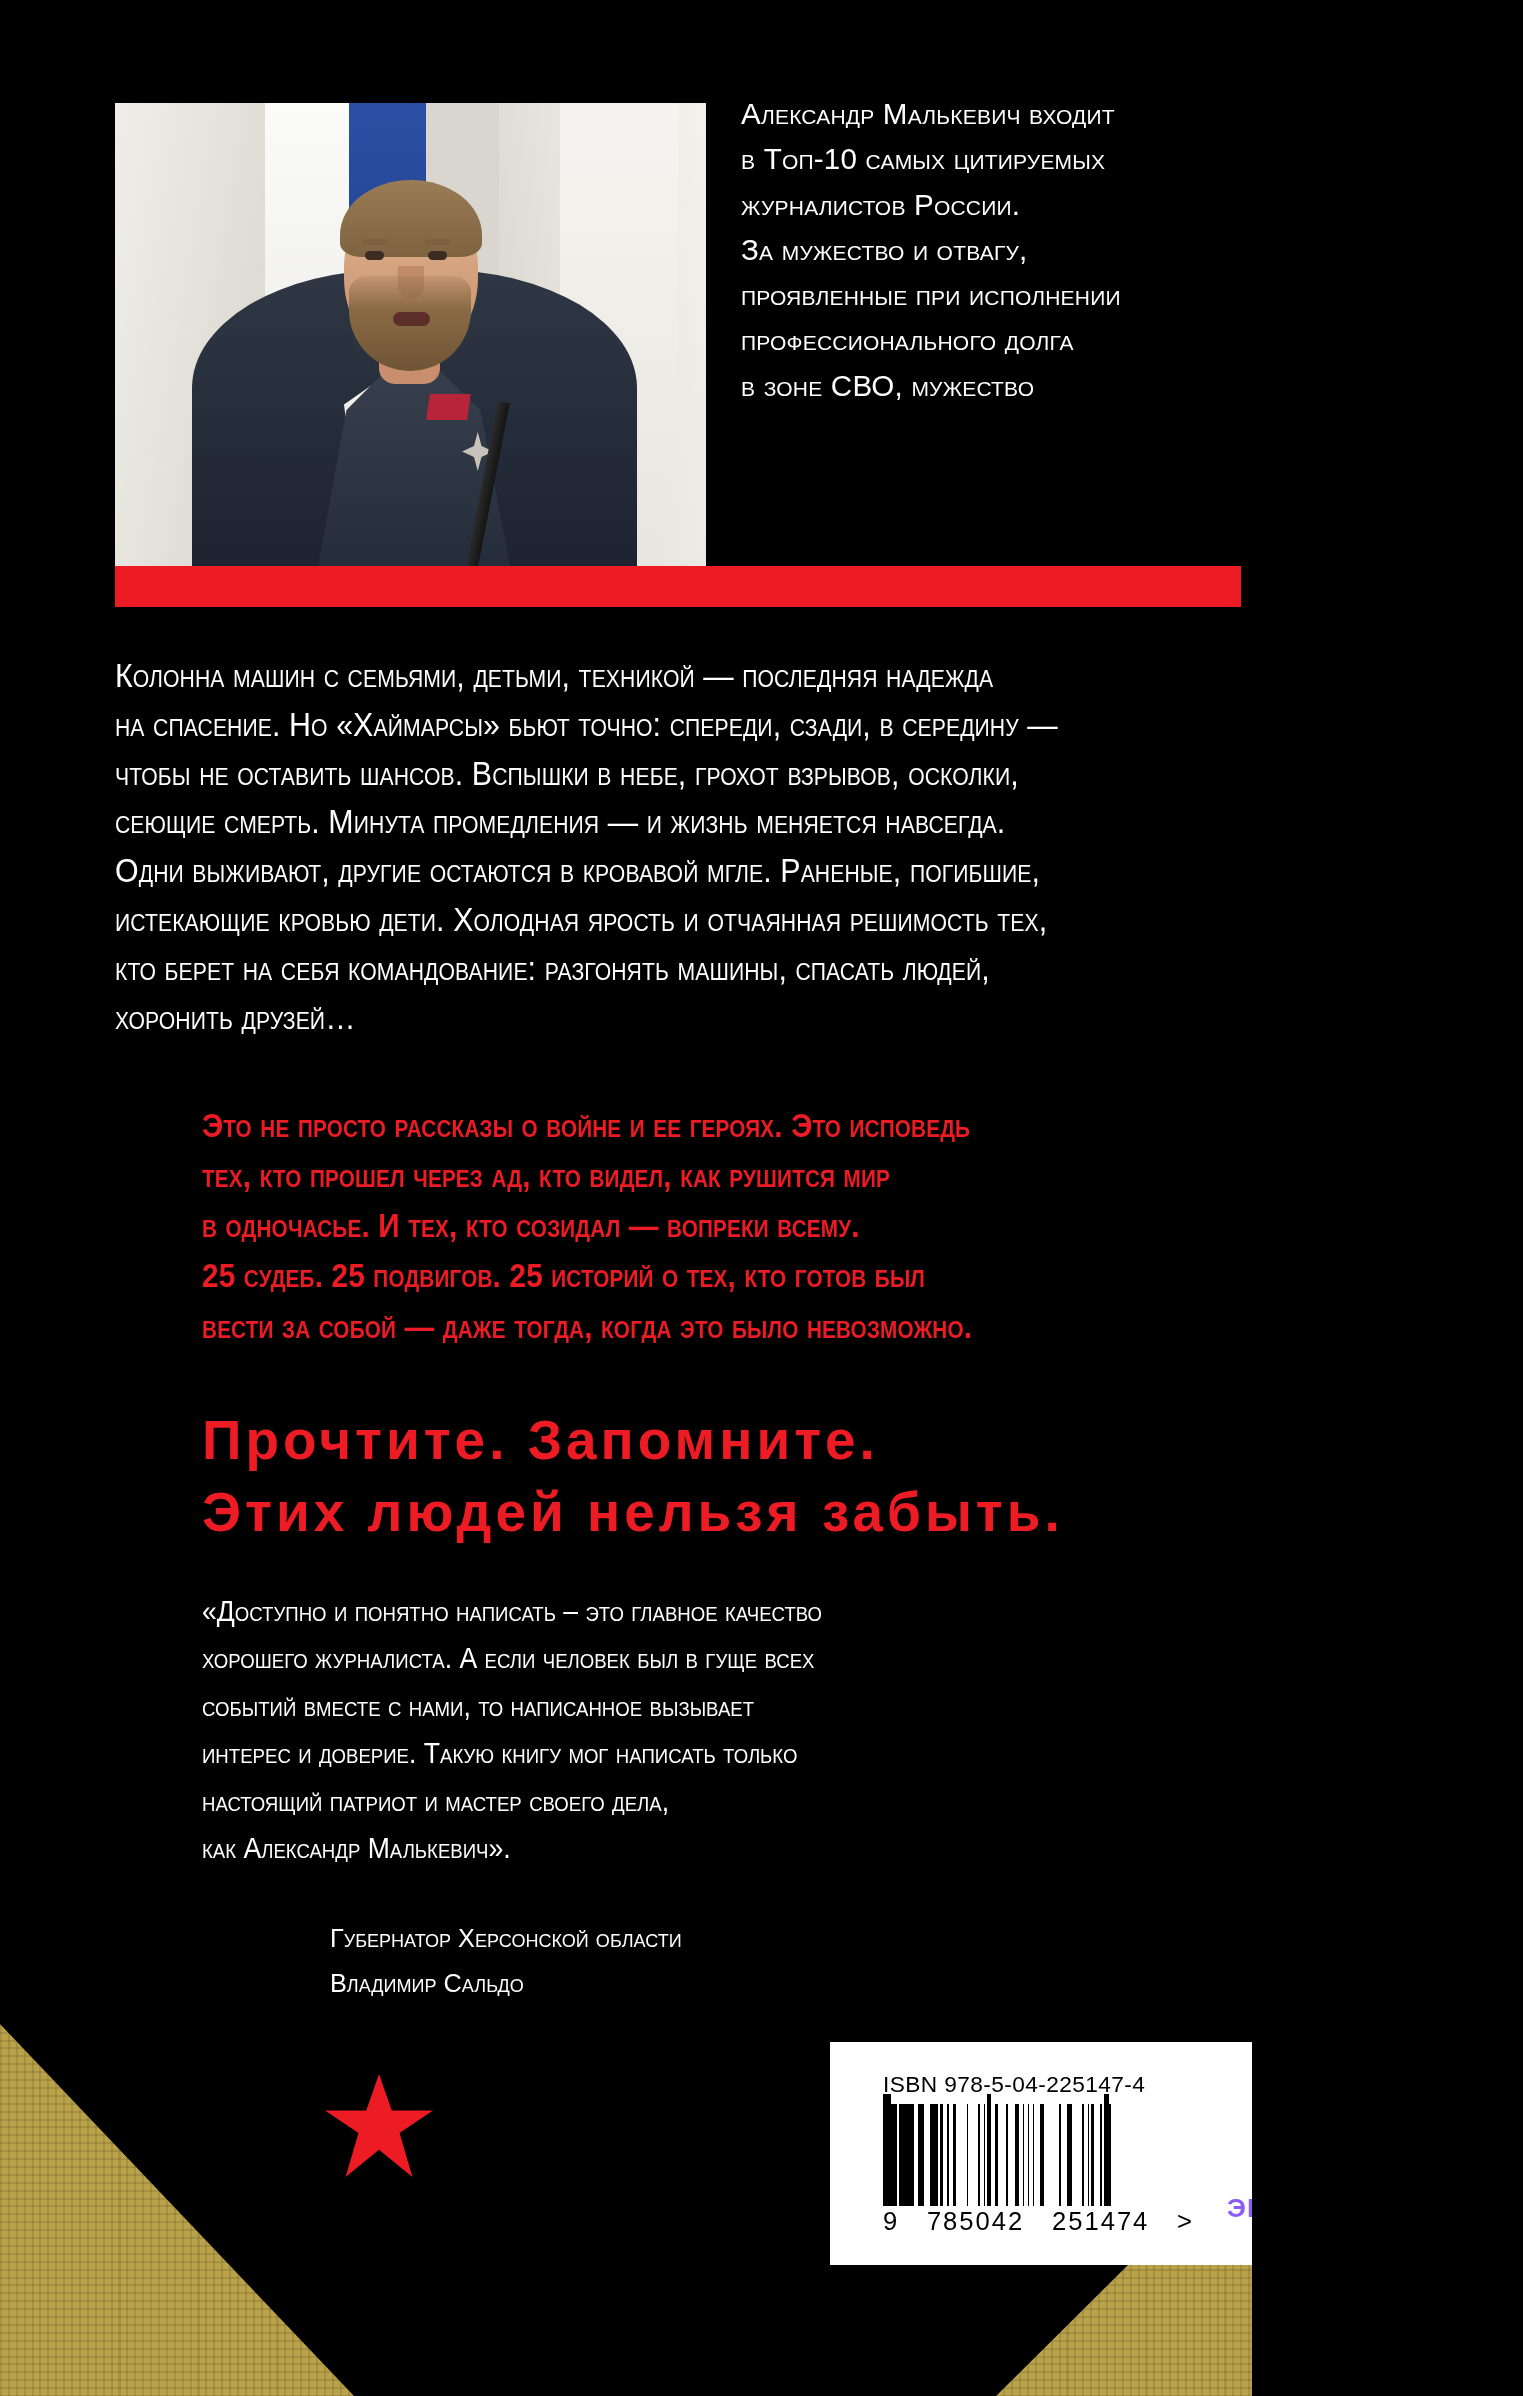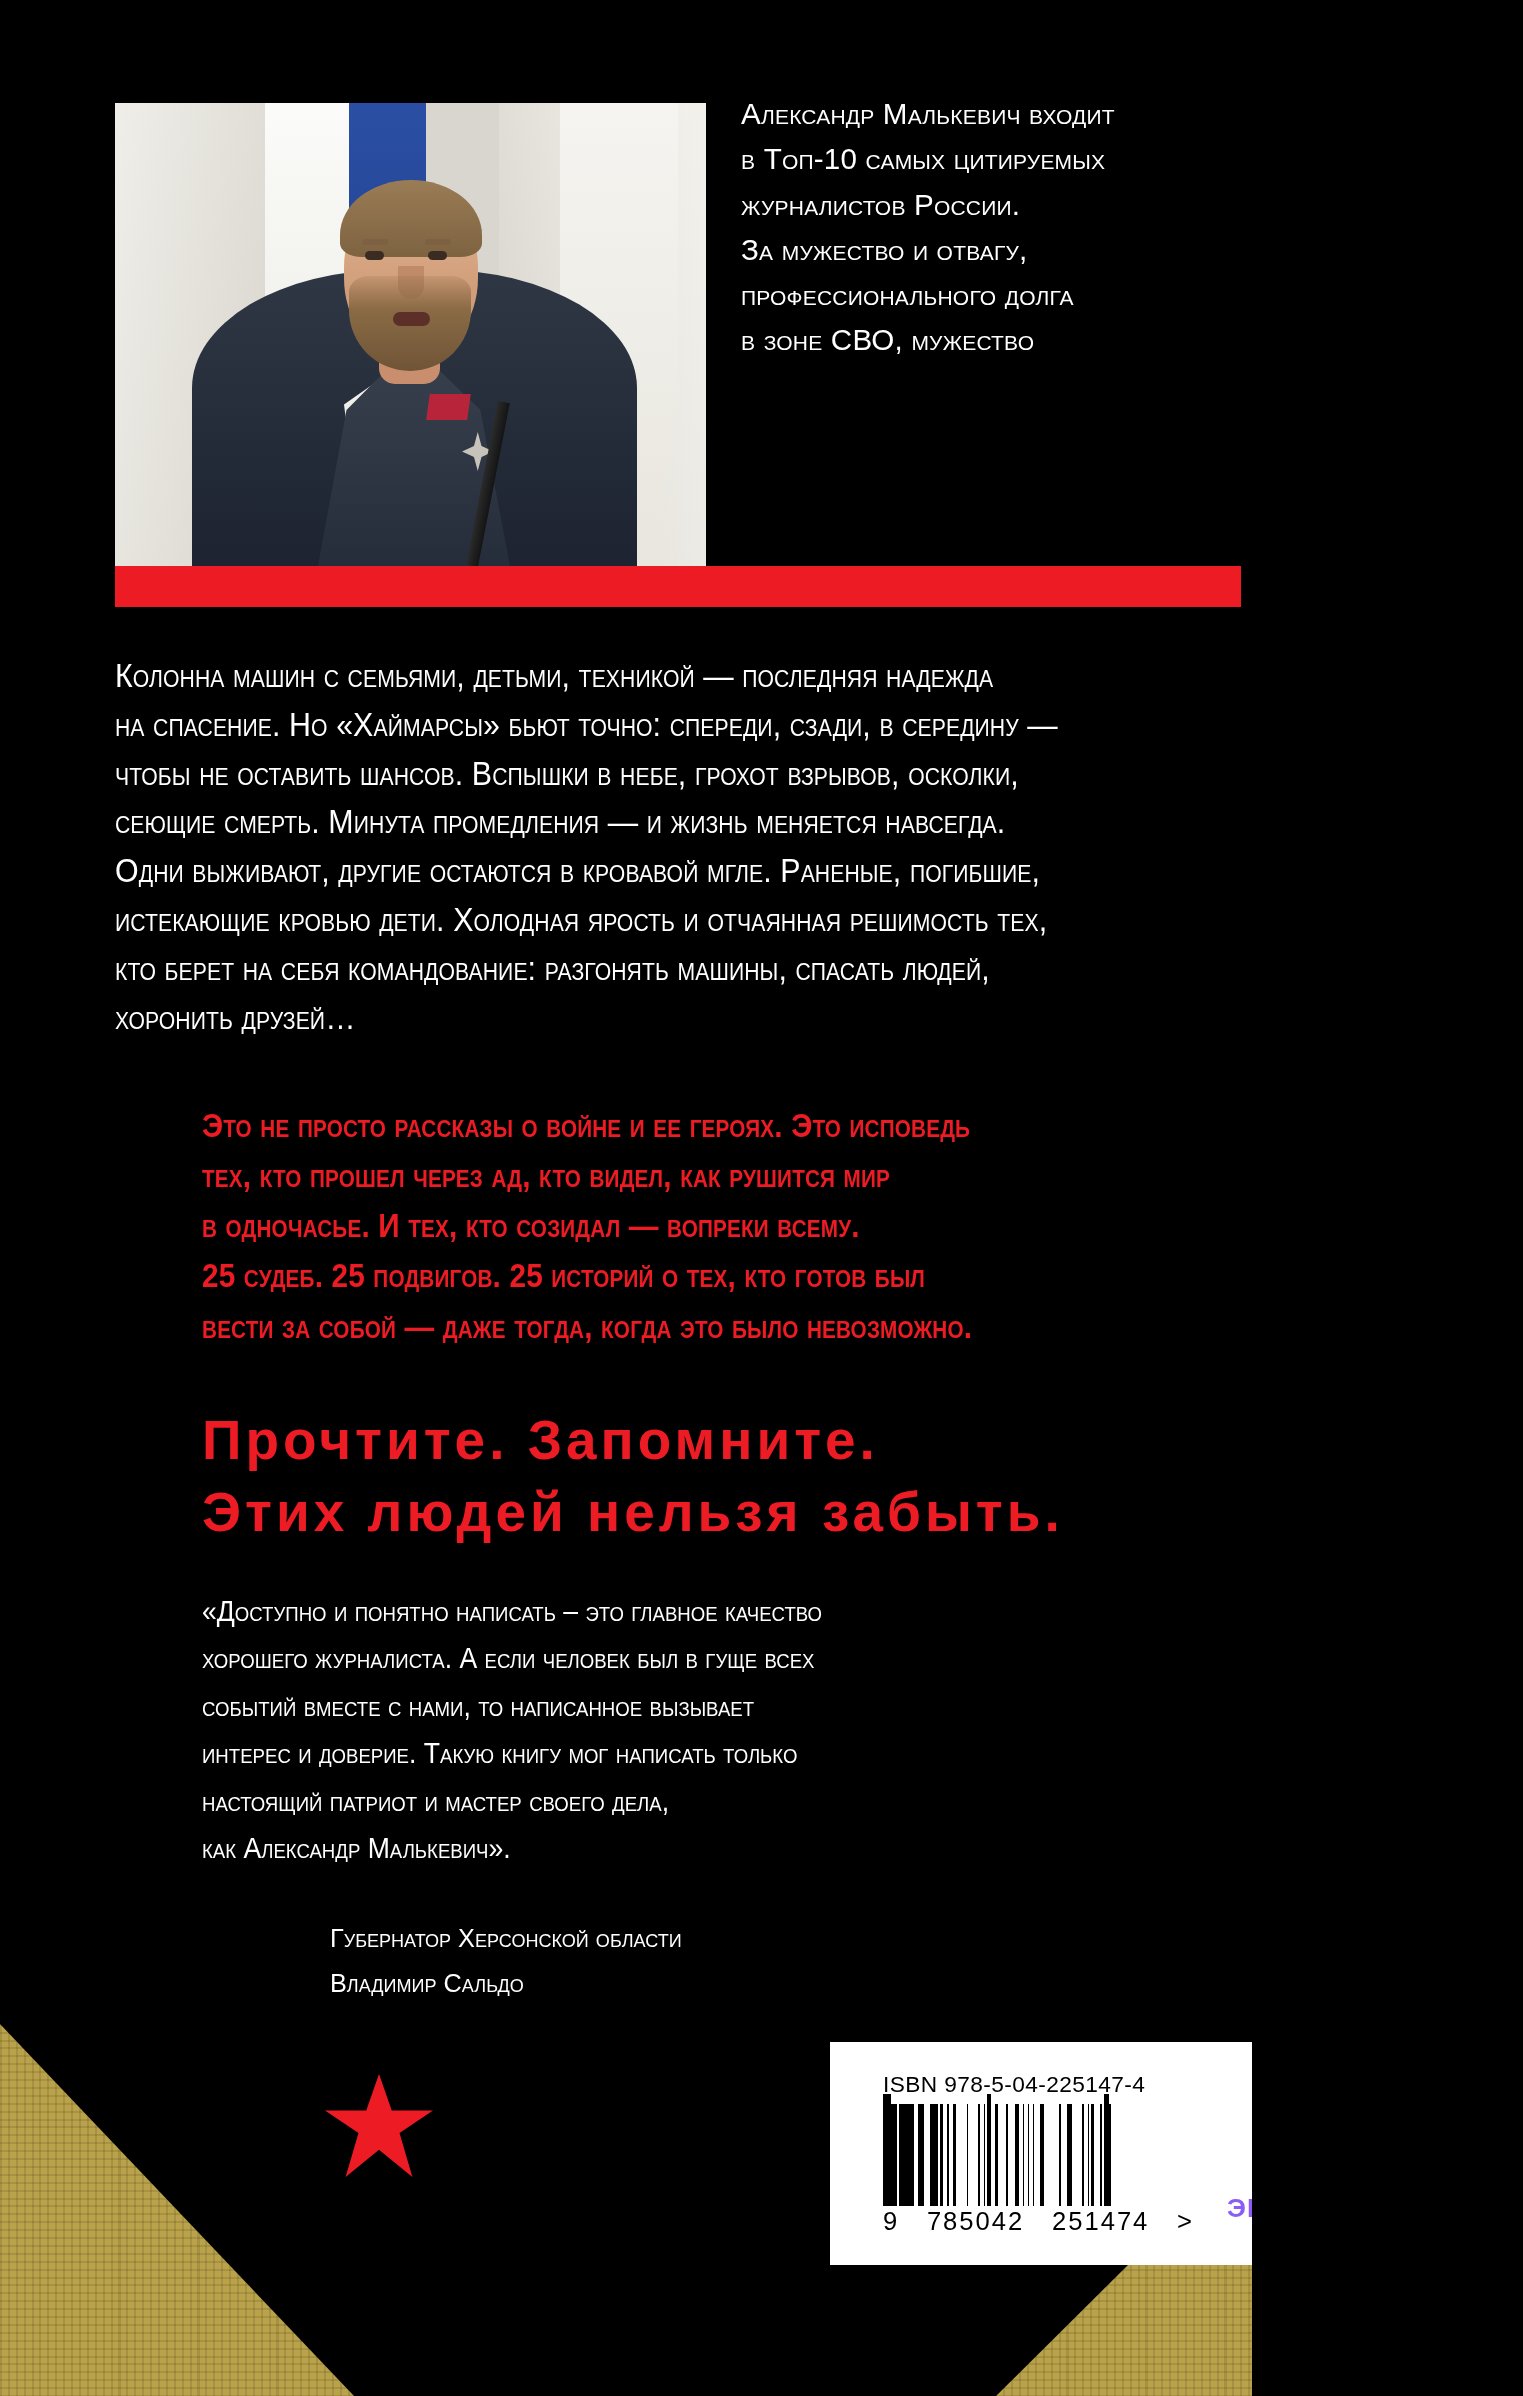--- a/index.html
+++ b/index.html
@@ -383,20 +383,21 @@
     <div class="ph-mic"></div>
   </div>
 
   <div class="red-bar"></div>
 
   <div class="intro">
     <p>Александр Малькевич входит</p>
     <p>в Топ-10 самых цитируемых</p>
     <p>журналистов России.</p>
     <p>За мужество и отвагу,</p>
+    <p>проявленные при исполнении</p>
     <p>профессионального долга</p>
     <p>в зоне СВО, мужество</p>
   </div>
 
   <div class="body-text">
     <p>Колонна машин с семьями, детьми, техникой — последняя надежда</p>
     <p>на спасение. Но «Хаймарсы» бьют точно: спереди, сзади, в середину —</p>
     <p>чтобы не оставить шансов. Вспышки в небе, грохот взрывов, осколки,</p>
     <p>сеющие смерть. Минута промедления — и жизнь меняется навсегда.</p>
     <p>Одни выживают, другие остаются в кровавой мгле. Раненые, погибшие,</p>

